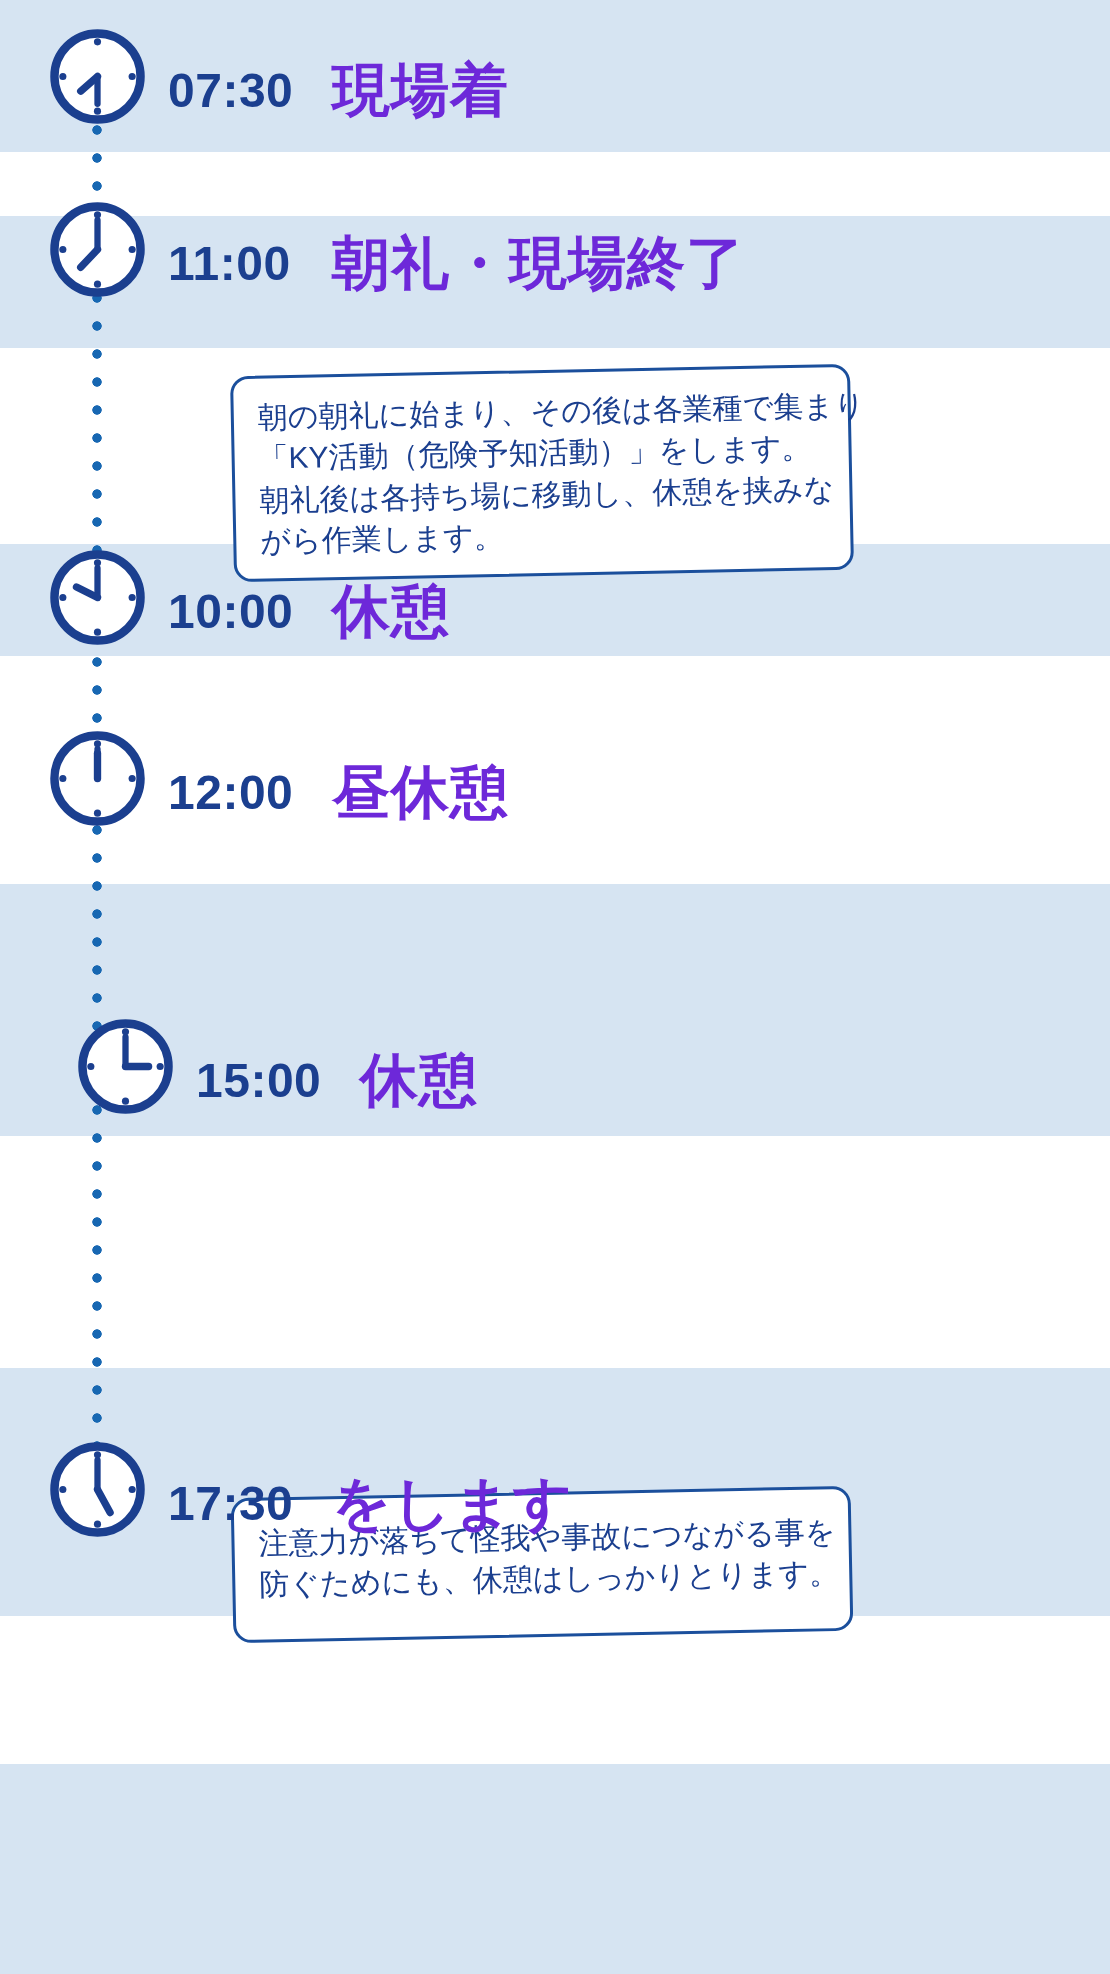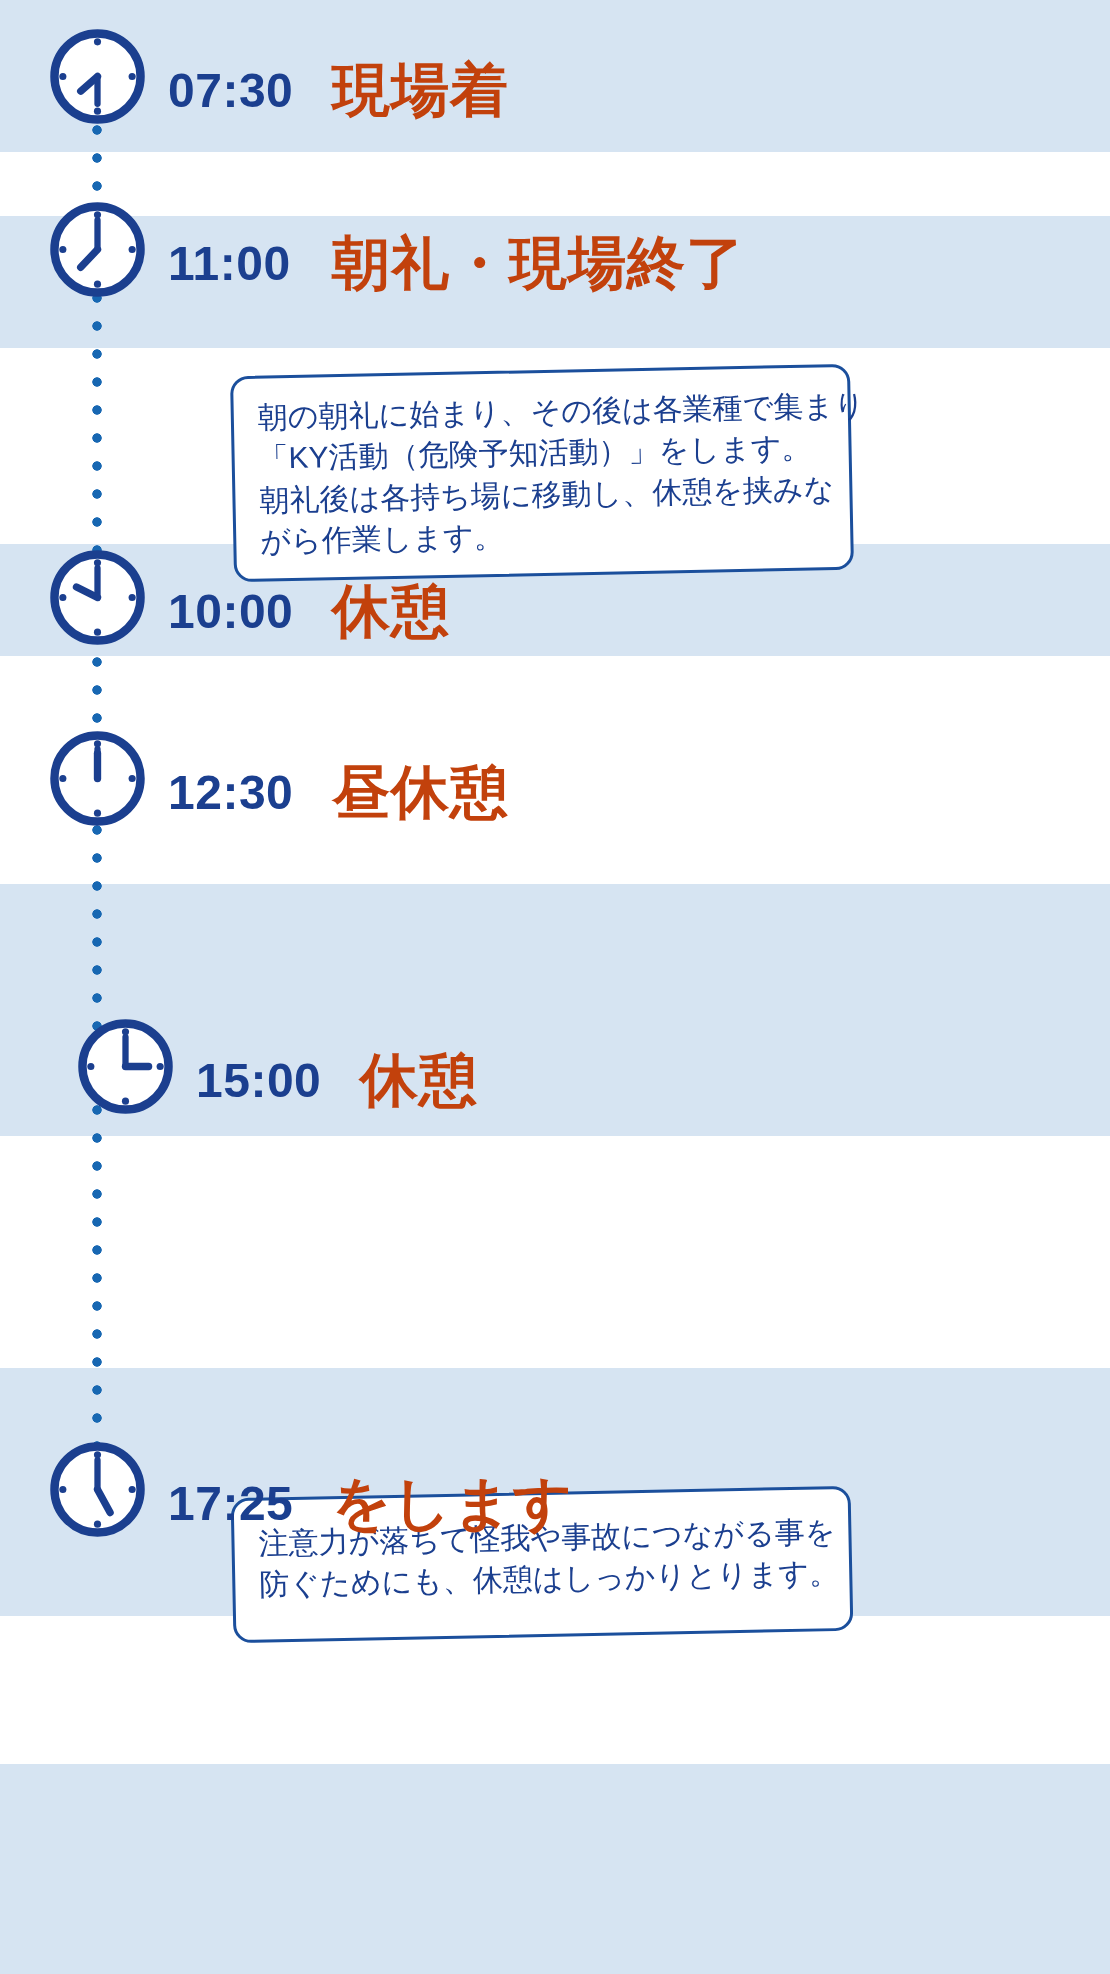--- a/index.html
+++ b/index.html
@@ -26,21 +26,21 @@
   .row{position:absolute;left:0;width:1110px;height:132px;display:flex;align-items:center;}
   .clock-wrap{position:absolute;left:45px;top:0;width:105px;height:105px;}
   .clock-wrap svg{display:block;width:105px;height:105px;}
   .time{
     position:absolute;left:168px;
     font-size:48px;font-weight:bold;color:#1b3f8f;
     letter-spacing:0.5px;white-space:nowrap;
   }
   .label{
     position:absolute;left:332px;
-    font-size:58px;font-weight:bold;color:#c2410c;
+    font-size:58px;font-weight:bold;color:#6d28d9;
     letter-spacing:1px;white-space:nowrap;line-height:1;
   }
 
   
   .callout{
     position:absolute;background:#ffffff;
     border:3.5px solid #1b4f9c;border-radius:18px;
     box-sizing:border-box;
     padding:18px 22px 16px 24px;
   }
@@ -138,21 +138,21 @@
       <svg viewBox="0 0 100 100" xmlns="http://www.w3.org/2000/svg">
         <circle cx="50" cy="50" r="41" fill="#ffffff" stroke="#1b3f8f" stroke-width="8"></circle>
         <circle cx="50" cy="17" r="3.4" fill="#1b3f8f"></circle>
         <circle cx="83" cy="50" r="3.4" fill="#1b3f8f"></circle>
         <circle cx="50" cy="83" r="3.4" fill="#1b3f8f"></circle>
         <circle cx="17" cy="50" r="3.4" fill="#1b3f8f"></circle>
         <line x1="50" y1="50" x2="50" y2="26" stroke="#1b3f8f" stroke-width="7" stroke-linecap="round"></line>
         <line x1="50" y1="50" x2="50" y2="22" stroke="#1b3f8f" stroke-width="6" stroke-linecap="round"></line>
       </svg>
     </div>
-    <div class="time">12:30</div>
+    <div class="time">12:00</div>
     <div class="label">昼休憩</div>
   </div>
 
 
   <div class="row" style="top:1014px;margin-left:28px;">
     <div class="clock-wrap">
       <svg viewBox="0 0 100 100" xmlns="http://www.w3.org/2000/svg">
         <circle cx="50" cy="50" r="41" fill="#ffffff" stroke="#1b3f8f" stroke-width="8"></circle>
         <circle cx="50" cy="17" r="3.4" fill="#1b3f8f"></circle>
         <circle cx="83" cy="50" r="3.4" fill="#1b3f8f"></circle>
@@ -176,17 +176,17 @@
       <svg viewBox="0 0 100 100" xmlns="http://www.w3.org/2000/svg">
         <circle cx="50" cy="50" r="41" fill="#ffffff" stroke="#1b3f8f" stroke-width="8"></circle>
         <circle cx="50" cy="17" r="3.4" fill="#1b3f8f"></circle>
         <circle cx="83" cy="50" r="3.4" fill="#1b3f8f"></circle>
         <circle cx="50" cy="83" r="3.4" fill="#1b3f8f"></circle>
         <circle cx="17" cy="50" r="3.4" fill="#1b3f8f"></circle>
         <line x1="50" y1="50" x2="62" y2="72" stroke="#1b3f8f" stroke-width="7" stroke-linecap="round"></line>
         <line x1="50" y1="50" x2="50" y2="22" stroke="#1b3f8f" stroke-width="6" stroke-linecap="round"></line>
       </svg>
     </div>
-    <div class="time">17:25</div>
+    <div class="time">17:30</div>
     <div class="label">をします</div>
   </div>
 
 </div>
 
 </body></html>

